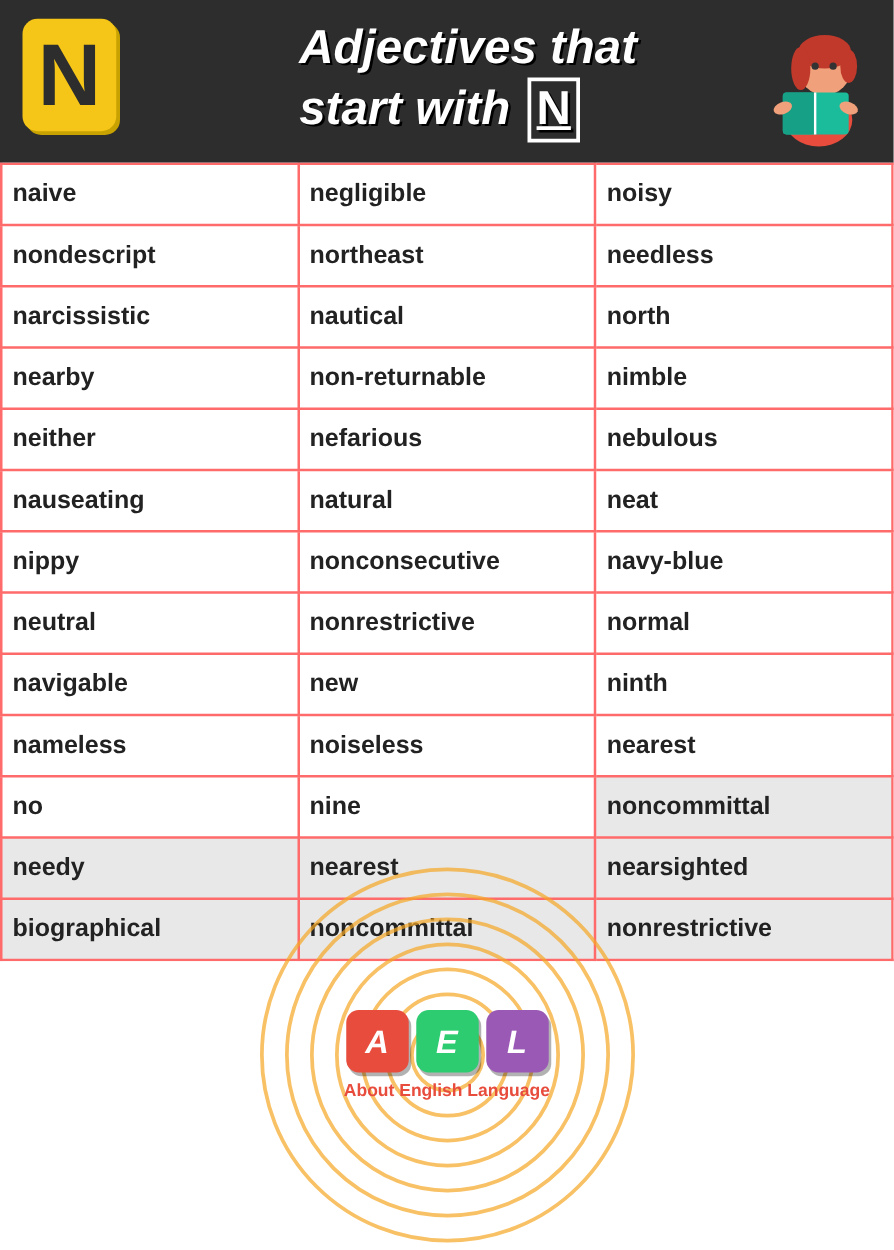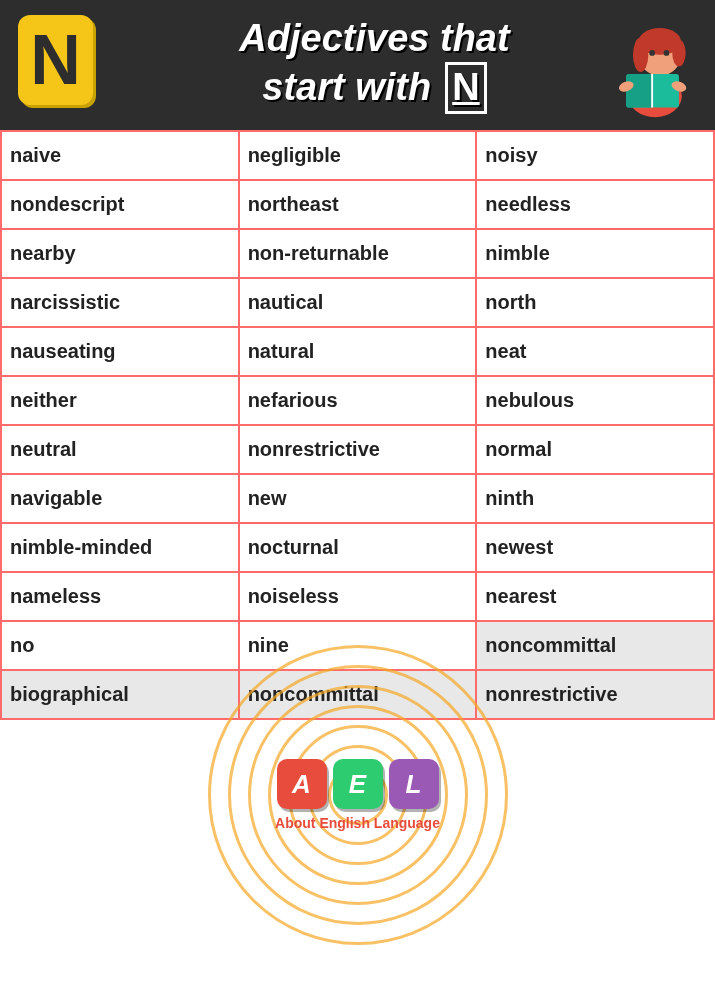--- a/index.html
+++ b/index.html
@@ -63,21 +63,20 @@
       text-shadow: 2px 2px 0 #000;
     }
 
     .header-title-sub {
       font-size: 38px;
       font-weight: 900;
       color: #fff;
       font-style: italic;
       display: flex;
       align-items: center;
-      justify-content: center;
       gap: 14px;
       text-shadow: 2px 2px 0 #000;
     }
 
     .header-n-underline {
       font-size: 38px;
       font-weight: 900;
       color: #fff;
       font-style: normal;
       text-decoration: underline;
@@ -243,63 +242,68 @@
         <td>naive</td>
         <td>negligible</td>
         <td>noisy</td>
       </tr>
       <tr>
         <td>nondescript</td>
         <td>northeast</td>
         <td>needless</td>
       </tr>
       <tr>
+        <td>narcissistic</td>
+        <td>nautical</td>
+        <td>north</td>
+      </tr>
+      <tr>
         <td>nearby</td>
         <td>non-returnable</td>
         <td>nimble</td>
       </tr>
       <tr>
-        <td>narcissistic</td>
-        <td>nautical</td>
-        <td>north</td>
+        <td>neither</td>
+        <td>nefarious</td>
+        <td>nebulous</td>
       </tr>
       <tr>
         <td>nauseating</td>
         <td>natural</td>
         <td>neat</td>
       </tr>
       <tr>
-        <td>neither</td>
-        <td>nefarious</td>
-        <td>nebulous</td>
+        <td>nippy</td>
+        <td>nonconsecutive</td>
+        <td>navy-blue</td>
       </tr>
       <tr>
         <td>neutral</td>
         <td>nonrestrictive</td>
         <td>normal</td>
       </tr>
       <tr>
         <td>navigable</td>
         <td>new</td>
         <td>ninth</td>
       </tr>
       <tr>
-        <td>nimble-minded</td>
-        <td>nocturnal</td>
-        <td>newest</td>
-      </tr>
-      <tr>
         <td>nameless</td>
         <td>noiseless</td>
         <td>nearest</td>
       </tr>
       <tr>
         <td>no</td>
         <td>nine</td>
         <td class="shaded">noncommittal</td>
+      </tr>
+      <tr>
+        <td class="shaded">needy</td>
+        <td class="shaded">nearest</td>
+        <td class="shaded">nearsighted</td>
       </tr>
       <tr>
         <td class="shaded">biographical</td>
         <td class="shaded">noncommittal</td>
         <td class="shaded">nonrestrictive</td>
       </tr>
     </tbody>
 </table>
 
 <div class="footer">

